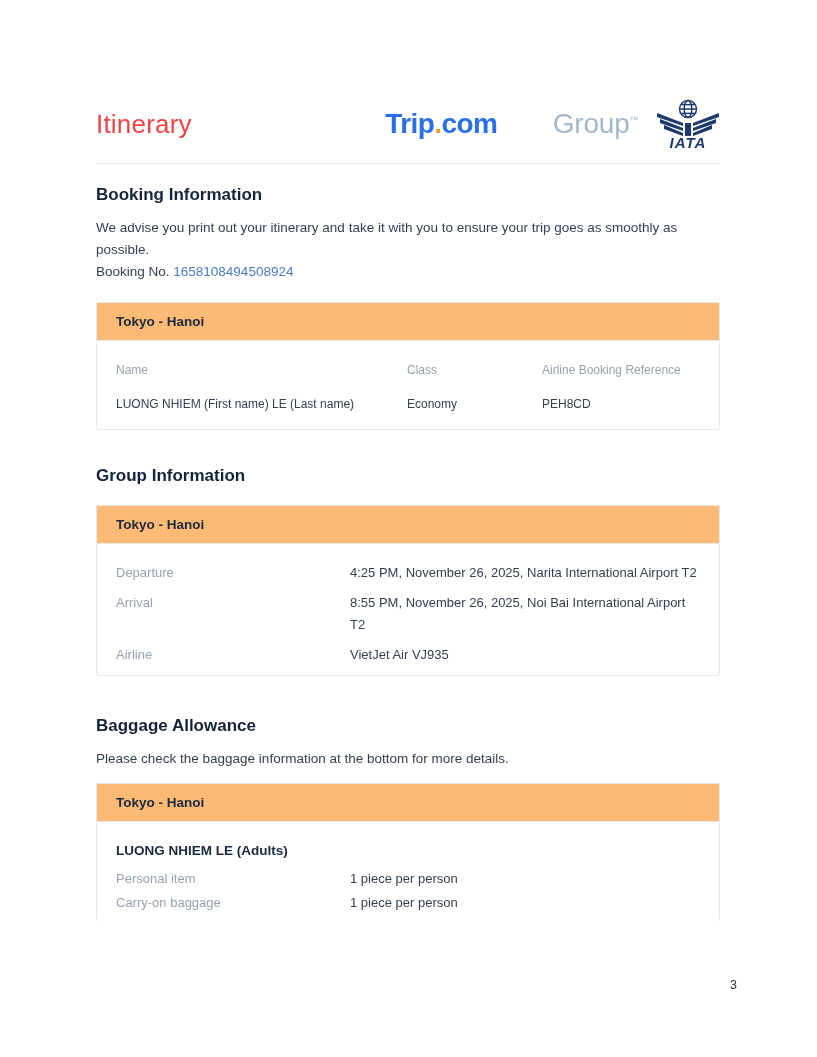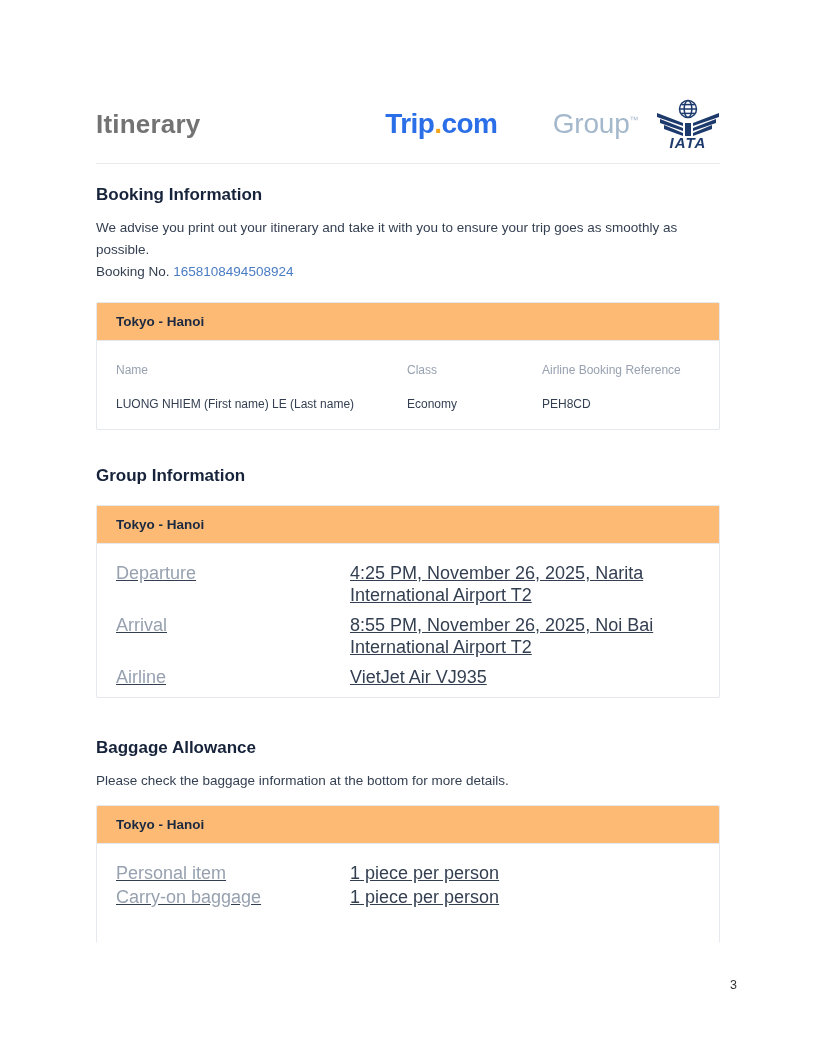--- a/index.html
+++ b/index.html
@@ -14,21 +14,21 @@
   .page { position: absolute; inset: 0; background: #fff; }
   .content { position: absolute; left: 96px; top: 0; width: 624px; }
 
   
   .doc-header {
     margin-top: 100px;
     display: flex; justify-content: space-between; align-items: center;
     height: 48px;
   }
   .doc-title {
-    font-size: 26px; font-weight: 700; color: #737373; letter-spacing: 0.2px;
+    font-size: 26px; font-weight: 400; color: #ef4444; letter-spacing: 0.2px;
   }
   .logo-row { display: flex; align-items: center; gap: 18px; }
   .tripcom-logo { font-size: 28px; font-weight: 700; letter-spacing: -0.6px; white-space: nowrap; }
   .tripcom-logo .t-blue { color: #2a6ee8; }
   .tripcom-logo .t-dot { color: #f5a31b; }
   .tripcom-logo .t-group { color: #a4b8cc; font-weight: 400; letter-spacing: -0.2px; margin-left: 48px; }
   .tripcom-logo .t-tm { color: #a4b8cc; font-size: 9px; vertical-align: super; font-weight: 400; }
   .iata-logo { display: block; }
 
   .divider { margin-top: 15px; border-top: 1px solid #e7e9ec; height: 0; }
@@ -67,23 +67,22 @@
     font-size: 12px; line-height: 22px;
     padding-bottom: 2px;
   }
   .pax-grid .col-label { color: #97a1b0; padding-right: 16px; }
   .pax-grid .col-value { color: #333f51; padding-right: 16px; }
 
   
   .kv-row {
     display: grid;
     grid-template-columns: 234px 1fr;
-    font-size: 18px; line-height: 22px;
+    font-size: 13px; line-height: 22px;
     margin-bottom: 8px;
-    text-decoration: underline;
   }
   .kv-row:last-child { margin-bottom: 0; }
   .kv-label { color: #97a1b0; }
   .kv-value { color: #333f51; }
   .flight-card .card-body { padding-bottom: 9px; }
 
   
   .baggage-card { height: 138px; overflow: hidden; border-bottom: none; margin-top: 13px; }
   .passenger-name { font-size: 13.5px; font-weight: 700; color: #1b2940; line-height: 22px; margin-bottom: 6px; }
   .baggage-card .kv-row { margin-bottom: 2px; }
@@ -162,20 +161,21 @@
           <div class="kv-value">VietJet Air VJ935</div>
         </div>
       </div>
     </div>
 
     <h2 class="section-heading h2-baggage">Baggage Allowance</h2>
     <p class="section-note">Please check the baggage information at the bottom for more details.</p>
     <div class="card baggage-card">
       <div class="card-header">Tokyo - Hanoi</div>
       <div class="card-body">
+        <div class="passenger-name">LUONG NHIEM LE (Adults)</div>
         <div class="kv-row">
           <div class="kv-label">Personal item</div>
           <div class="kv-value">1 piece per person</div>
         </div>
         <div class="kv-row">
           <div class="kv-label">Carry-on baggage</div>
           <div class="kv-value">1 piece per person</div>
         </div>
       </div>
     </div>

